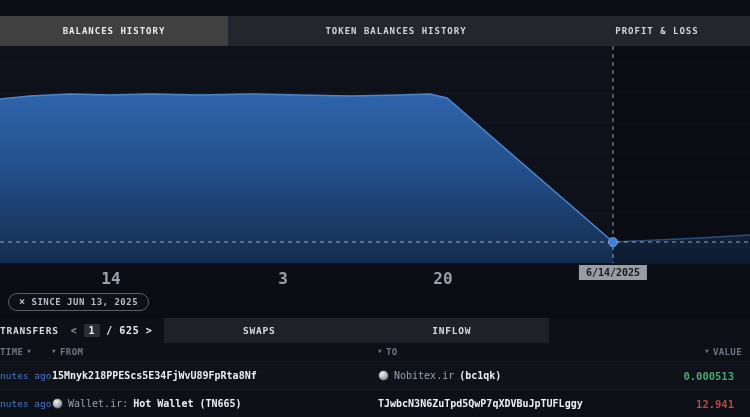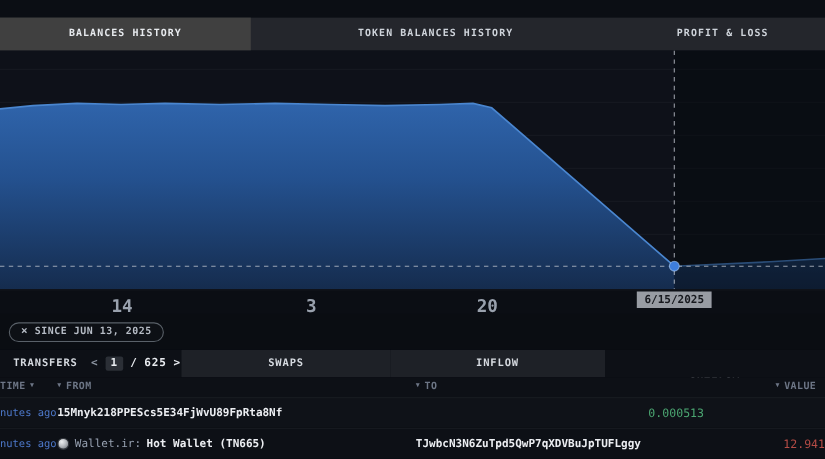--- a/index.html
+++ b/index.html
@@ -38,54 +38,54 @@
     background:rgba(255,255,255,0.015); font-size:9px; font-weight:bold;
     letter-spacing:0.5px; color:#b6bcc5; text-transform:uppercase; cursor:pointer; }
   .chip-x { font-size:10px; line-height:1; }
 
   
   .ttabs { display:flex; height:25px; background:#0d1016; overflow:hidden; }
   .ttab { display:flex; align-items:center; justify-content:center;
     background:#1e2127; font-size:9.5px; font-weight:bold; letter-spacing:0.8px;
     color:#d6dae0; text-transform:uppercase; cursor:pointer; }
   .ttab.active { background:#0d1016; justify-content:flex-start;
-    padding-left:12px; width:182px; }
+    padding-left:0; width:182px; }
   .ttab.w2 { width:210px;text-align:right; } .ttab.w3 { width:216px; } .ttab.w4 { width:222px;margin-top:29px; }
   .pag { display:inline-flex; align-items:center; gap:6px; margin-left:12px;
     font-size:10px; font-weight:bold; }
   .pag .arrow { color:#8b93a0; cursor:pointer; }
   .pag .arrow.next { color:#e6e9ee; }
   .pag .cur { background:#2b2f36; color:#e9ecf0; padding:1px 5px; border-radius:2px; }
   .pag .sep,.pag .tot { color:#e9ecf0; }
 
   
   .thead { display:grid; grid-template-columns:52px 326px 1fr 110px;
     align-items:center; height:18px; background:#0d1016; font-size:9px;
     font-weight:bold; color:#6d7686; letter-spacing:0.4px; padding-right:8px;
     text-transform:uppercase; }
   .hcell { display:flex; align-items:flex-start; gap:4px; }
   .hcell .car { font-size:6px; color:#6d7686; }
   .hcell.right { justify-content:flex-end; }
 
   .trow { display:grid; grid-template-columns:52px 326px 1fr 110px;
-    align-items:center; height:28px; padding-right:0;
+    align-items:center; height:28px; padding-right:16px;
     border-top:1px solid rgba(255,255,255,0.04); background:#0f1218; }
   .trow.r2 { background:#0d1016; }
   .time { color:#4d78c9; font-size:9.5px; white-space:nowrap; overflow:hidden;
     cursor:pointer; }
   .addr { color:#eceef2; font-weight:bold; font-size:10px; white-space:nowrap;
     overflow:hidden; cursor:pointer; }
   .entity { display:flex; align-items:center; gap:5px; font-size:10px;
     white-space:nowrap; overflow:hidden; cursor:pointer; }
   .eicon { width:11px; height:11px; border-radius:50%; flex:none;
     background:radial-gradient(circle at 35% 30%, #eceef0 0%, #b9bcc1 45%, #63686f 100%);
     border:1px solid #30343a; }
   .ename { color:#96a0b0; }
   .estrong { color:#eceef2; font-weight:bold; }
-  .val { justify-self:end; font-size:10.5px; font-weight:normal;text-align:right; }
+  .val { justify-self:end; font-size:10.5px; font-weight:bold;text-align:right; }
   .val.green { color:#4ba571; }
   .val.red { color:#b54c46; }
 </style>
 </head>
 <body>
 
 <div class="top-strip"></div>
 
 <div class="tabbar">
   <div class="tab t1 active">BALANCES HISTORY</div>
@@ -114,21 +114,21 @@
       <line x1="0" y1="242" x2="750" y2="242" stroke="#c6ccd4" stroke-width="1" stroke-dasharray="4 4" opacity="0.75"></line>
       <line x1="613" y1="46" x2="613" y2="263" stroke="#c6ccd4" stroke-width="1" stroke-dasharray="4 4" opacity="0.75"></line>
       <circle cx="613" cy="242" r="4.5" fill="#3e7edd" stroke="rgba(180,210,245,0.55)" stroke-width="1"></circle>
     </svg>
 </div>
 
 <div class="axis">
   <span class="tick" style="left:111px">14</span>
   <span class="tick" style="left:283px">3</span>
   <span class="tick" style="left:443px">20</span>
-  <div class="tooltip">6/15/2025</div>
+  <div class="tooltip">6/14/2025</div>
 </div>
 
 <div class="chip-row">
   <div class="chip">
     <span class="chip-x">×</span>
     <span>SINCE Jun 13, 2025</span>
   </div>
 </div>
 
 <div class="ttabs">
@@ -162,20 +162,25 @@
   </div>
   <div class="hcell right">
     <span class="car">▼</span>
     <span>VALUE</span>
   </div>
 </div>
 
 <div class="trow">
   <div class="time">nutes ago</div>
   <div class="addr">15Mnyk218PPEScs5E34FjWvU89FpRta8Nf</div>
+  <div class="entity">
+    <span class="eicon"></span>
+    <span class="ename">Nobitex.ir</span>
+    <span class="estrong">(bc1qk)</span>
+  </div>
   <div class="val green">0.000513</div>
 </div>
 
 <div class="trow r2">
   <div class="time">nutes ago</div>
   <div class="entity">
     <span class="eicon"></span>
     <span class="ename">Wallet.ir:</span>
     <span class="estrong">Hot Wallet (TN665)</span>
   </div>

